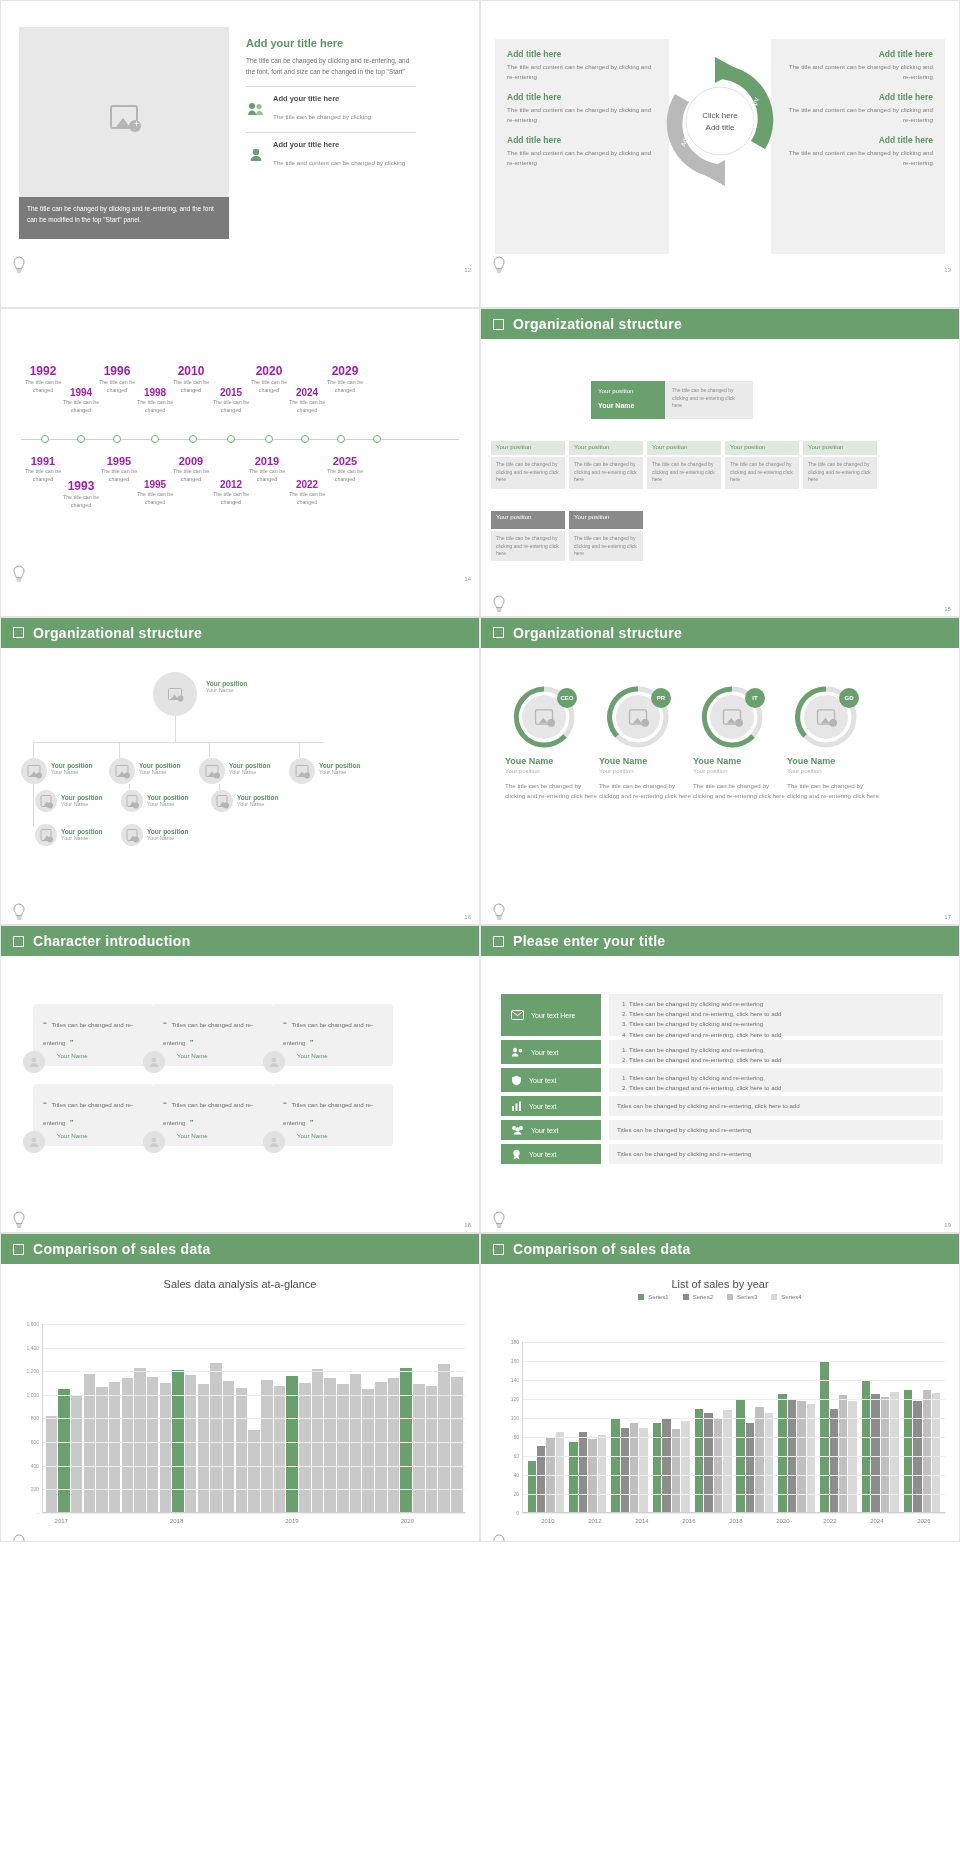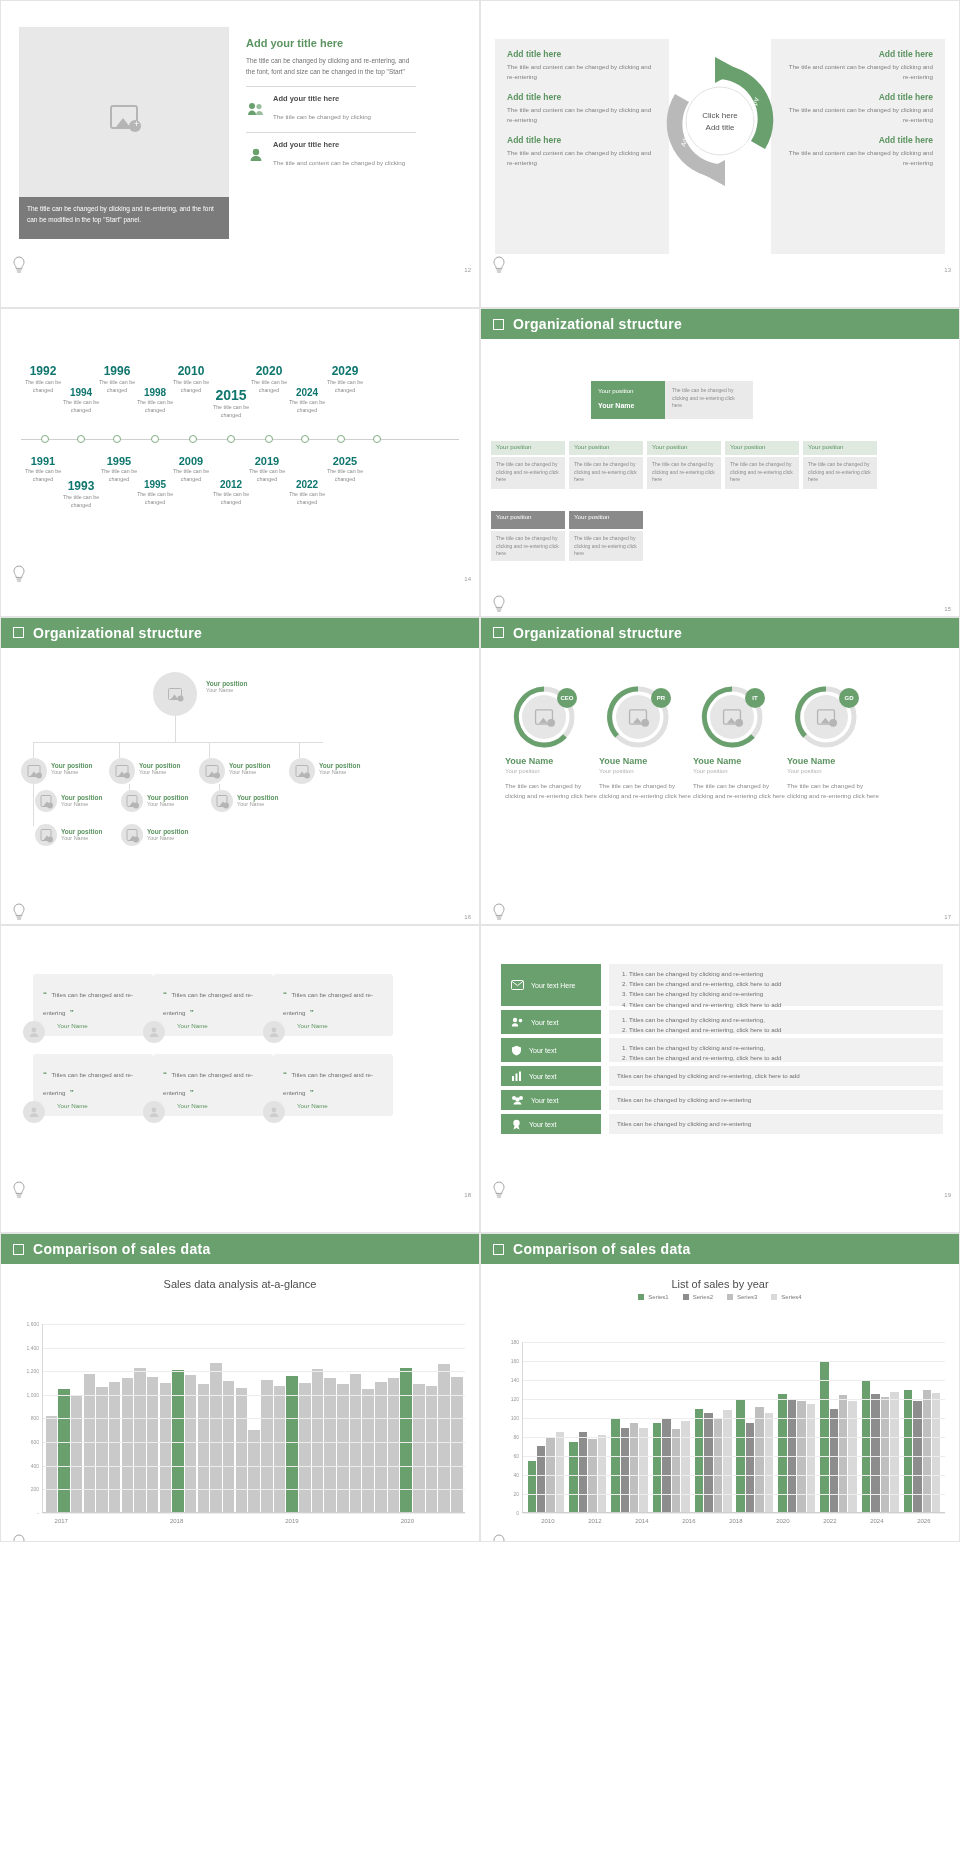--- a/index.html
+++ b/index.html
@@ -121,21 +121,21 @@
   
   .tl-line {
     position: absolute; left: 20px; right: 20px; top: 130px;
     height: 1px; background: #cfcfcf;
   }
   .tl-dot {
     position: absolute; top: 126px; width: 8px; height: 8px;
     border-radius: 50%; background: #fff; border: 1.4px solid #7fae84;
   }
   .tl-item { position: absolute; text-align: center; width: 56px; }
-  .tl-item .yr { font-size: 12px; font-weight: bold; color: #0f766e; }
+  .tl-item .yr { font-size: 12px; font-weight: bold; color: #a21caf; }
   .tl-item .ds { font-size: 5.3px; color: #8b8b8b; line-height: 1.5; margin-top: 1px; }
 
   
   .ob { position: absolute; }
   .ob-green { background: #6aa06e; color: #fff; }
   .ob-grey { background: #8a8a8a; color: #fff; }
   .ob-lite { background: #dfe9df; }
   .ob-lite2 { background: #eaeaea; }
   .ob h5 { margin: 0; font-size: 6.2px; font-weight: normal; }
   .ob b { font-size: 7px; }
@@ -363,21 +363,21 @@
 
       <div class="tl-item" style="left:52px; top:78px">
         <div class="yr" style="font-size:10px">1994</div>
         <div class="ds">The title can be changed</div>
       </div>
       <div class="tl-item" style="left:126px; top:78px">
         <div class="yr" style="font-size:10px">1998</div>
         <div class="ds">The title can be changed</div>
       </div>
       <div class="tl-item" style="left:202px; top:78px">
-        <div class="yr" style="font-size:14px">2015</div>
+        <div class="yr" style="font-size:10px">2015</div>
         <div class="ds">The title can be changed</div>
       </div>
       <div class="tl-item" style="left:278px; top:78px">
         <div class="yr" style="font-size:10px">2024</div>
         <div class="ds">The title can be changed</div>
       </div>
 
       <div class="tl-item" style="left:14px; top:146px">
         <div class="yr" style="font-size:11px">1991</div>
         <div class="ds">The title can be changed</div>
@@ -676,20 +676,24 @@
         <svg width="16" height="18" viewBox="0 0 16 18">
             <path d="M8 1C5 1 3 3.4 3 6.2c0 2 1.2 3.2 1.7 4.2.3.7.3 1.3.3 2h6c0-.7 0-1.3.3-2C11.8 9.4 13 8.2 13 6.2 13 3.4 11 1 8 1z" fill="none" stroke="#9a9a9a" stroke-width=".9"></path>
             <path d="M5.5 14h5M6 16h4" stroke="#9a9a9a" stroke-width=".9"></path>
           </svg>
       </div>
       <div class="pagenum">17</div>
     </div>
   </div>
 
   <div class="slide">
+    <div class="slide-header">
+      <span class="sq"></span>
+      <span>Character introduction</span>
+    </div>
     <div class="slide-body">
       <div class="q-card" style="left:32px; top:48px;">
         <span class="qm">“</span>
         <span class="qt">Titles can be changed and re-entering</span>
         <span class="qm">”</span>
         <div class="nm">Your Name</div>
       </div>
       <div class="q-av" style="left:22px; top:95px;">
         <svg width="12" height="12" viewBox="0 0 12 12">
             <circle cx="6" cy="4" r="2.4" fill="#bdbdbd"></circle>
@@ -766,20 +770,24 @@
         <svg width="16" height="18" viewBox="0 0 16 18">
             <path d="M8 1C5 1 3 3.4 3 6.2c0 2 1.2 3.2 1.7 4.2.3.7.3 1.3.3 2h6c0-.7 0-1.3.3-2C11.8 9.4 13 8.2 13 6.2 13 3.4 11 1 8 1z" fill="none" stroke="#9a9a9a" stroke-width=".9"></path>
             <path d="M5.5 14h5M6 16h4" stroke="#9a9a9a" stroke-width=".9"></path>
           </svg>
       </div>
       <div class="pagenum">18</div>
     </div>
   </div>
 
   <div class="slide">
+    <div class="slide-header">
+      <span class="sq"></span>
+      <span>Please enter your title</span>
+    </div>
     <div class="slide-body">
       <div class="l8-btn" style="top:38px; height:42px;">
         <svg width="13" height="10" viewBox="0 0 13 10">
             <rect x=".5" y=".5" width="12" height="9" rx="1" fill="none" stroke="#fff"></rect>
             <path d="M.8 1.2 6.5 5.6 12.2 1.2" fill="none" stroke="#fff"></path>
           </svg>
         <span>Your text Here</span>
       </div>
       <div class="l8-box" style="top:38px; height:42px;">
         <ol>

